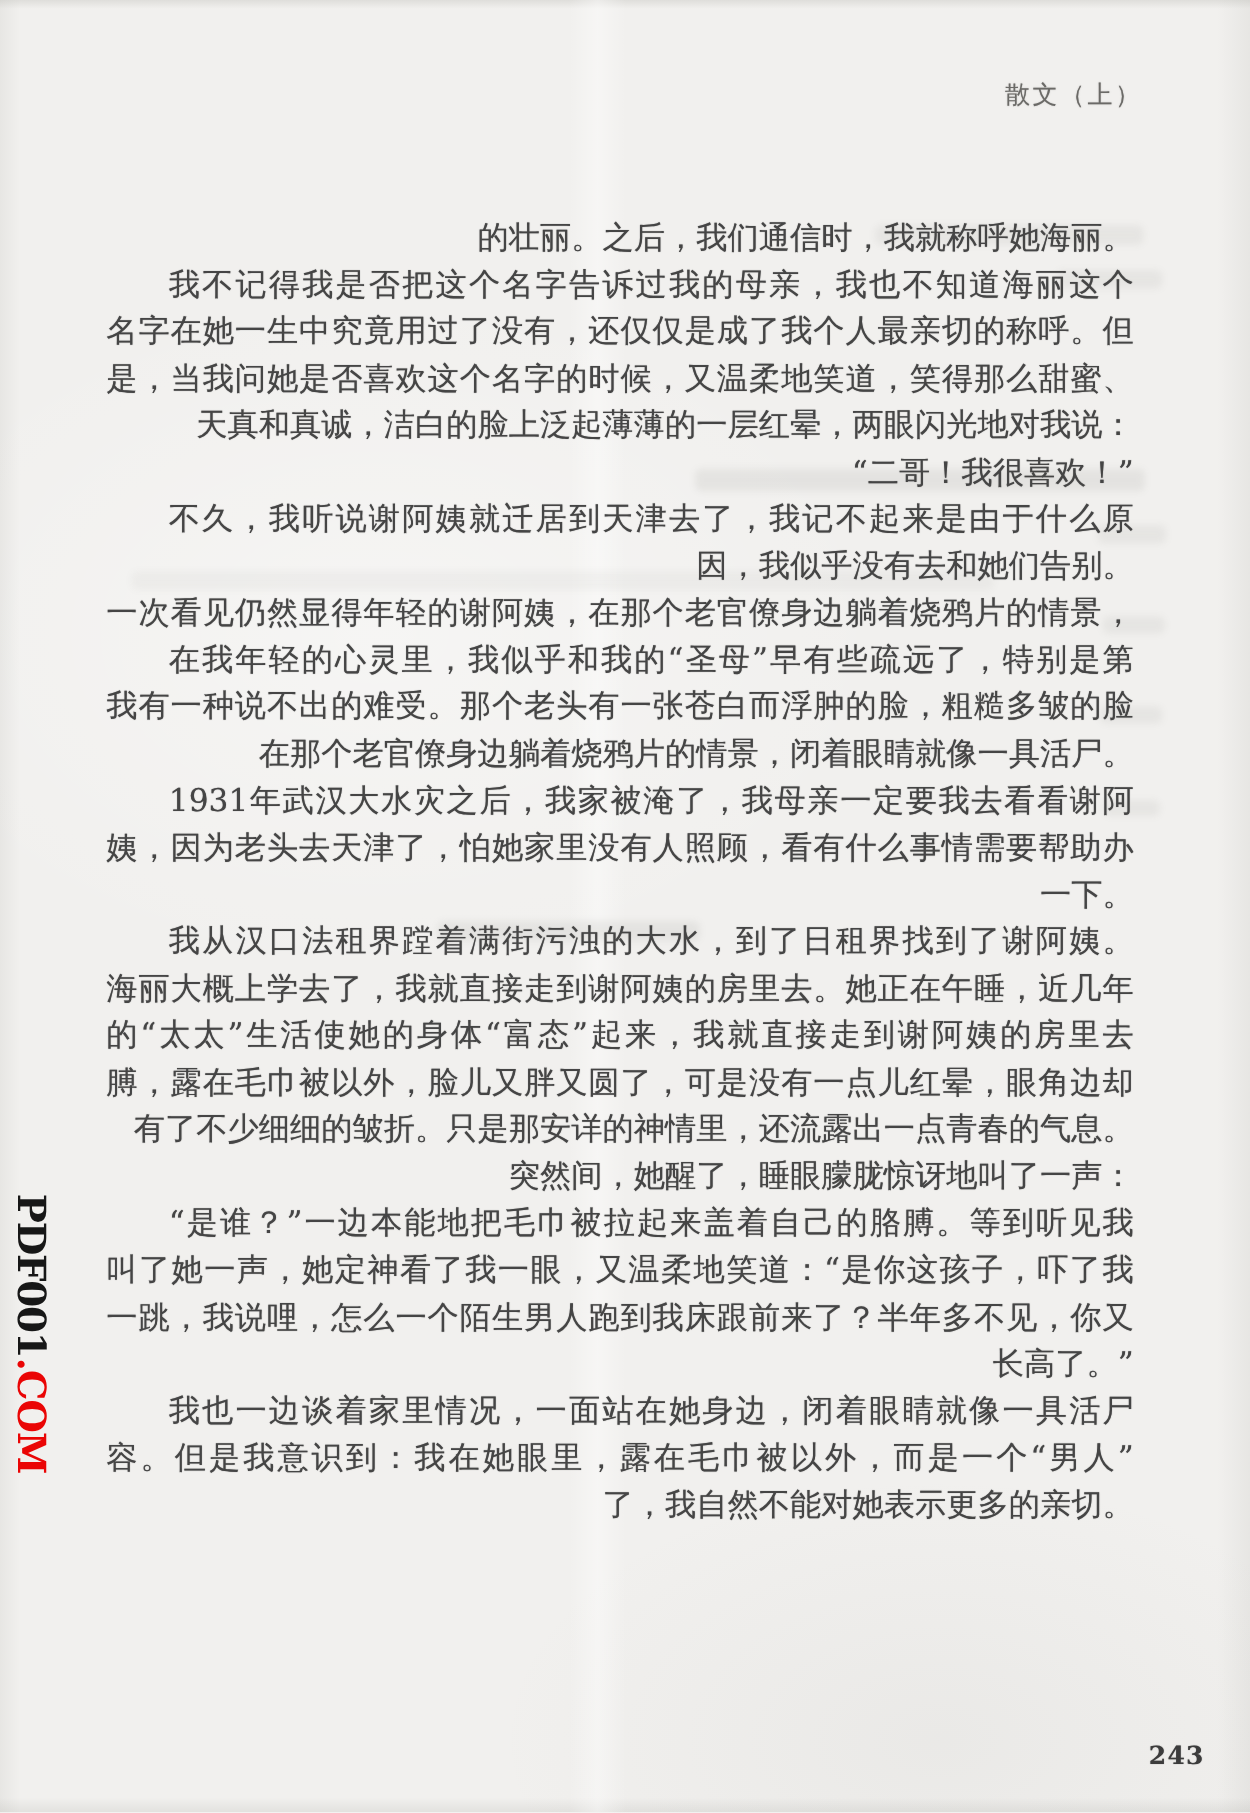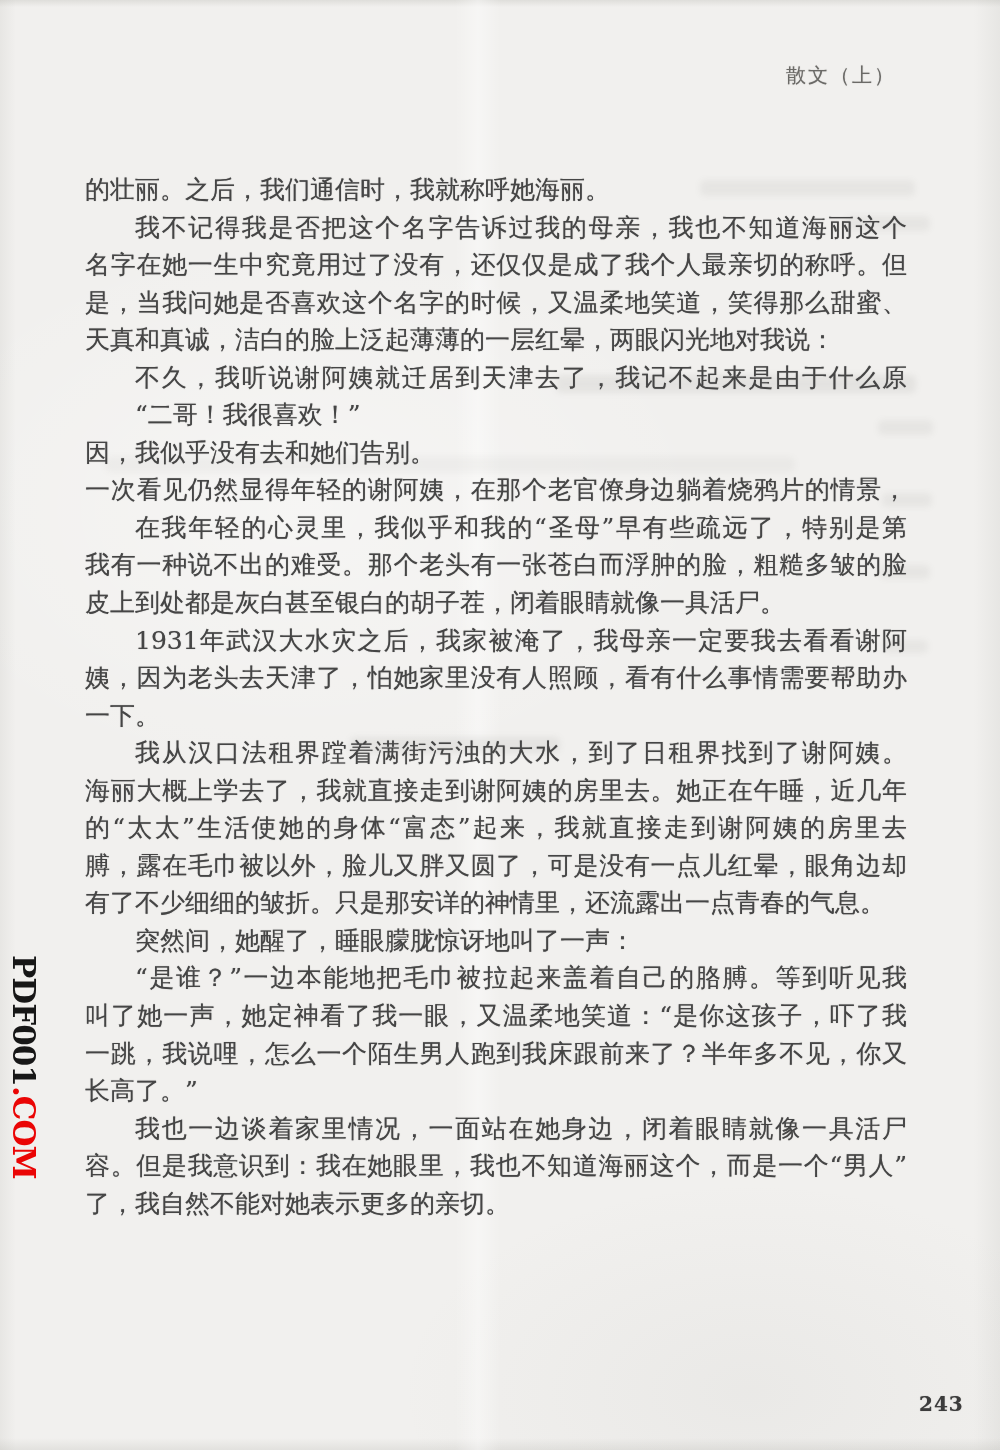--- a/index.html
+++ b/index.html
@@ -18,31 +18,31 @@
     font-family:"DejaVu Serif","Liberation Serif",serif;
   }
 
   .seam {
     position:absolute; left:455px; top:0; width:46px; height:1450px;
     background:linear-gradient(90deg, rgba(255,255,255,0) 0%, rgba(255,255,255,0.40) 50%, rgba(255,255,255,0) 100%);
     pointer-events:none;
   }
 
   .running-header {
-    position:absolute; top:62px; right:104px;
+    position:absolute; top:62px; right:86px;
     font-size:20px; letter-spacing:2px; color:#6b6a67;
     text-shadow:0 0 1px rgba(107,106,103,0.5);
   }
 
   .body-text {
     position:absolute; left:85px; top:171px; width:822px;
     font-size:25px; line-height:37.55px; color:#454545;
     text-shadow:0 0 0.8px rgba(70,70,70,0.65);
   }
-  .line { height:37.55px; overflow:hidden; }
+  .line { height:37.55px; overflow:hidden;text-align:right; }
   .line.ind { text-indent:50px; }
   .line.fill { text-align:justify; text-align-last:justify; }
 
   .watermark {
     position:absolute; left:8px; top:955px;
     writing-mode:vertical-rl; text-orientation:sideways;
     font-weight:bold; font-size:31px; line-height:1;
     letter-spacing:-1px; color:#171717; white-space:nowrap;
   }
   .wm-tld { color:#ea0505; }
@@ -77,42 +77,42 @@
   <div class="ghost" style="left:350px; top:737px; width:210px; height:16px; opacity:0.11;"></div>
 
   <div class="running-header">散文（上）</div>
 
   <div class="body-text">
       <div class="line">的壮丽。之后，我们通信时，我就称呼她海丽。</div>
       <div class="line ind fill">我不记得我是否把这个名字告诉过我的母亲，我也不知道海丽这个</div>
       <div class="line fill">名字在她一生中究竟用过了没有，还仅仅是成了我个人最亲切的称呼。但</div>
       <div class="line fill">是，当我问她是否喜欢这个名字的时候，又温柔地笑道，笑得那么甜蜜、</div>
       <div class="line">天真和真诚，洁白的脸上泛起薄薄的一层红晕，两眼闪光地对我说：</div>
+      <div class="line ind">“二哥！我很喜欢！”</div>
       <div class="line ind fill">不久，我听说谢阿姨就迁居到天津去了，我记不起来是由于什么原</div>
-      <div class="line ind">“二哥！我很喜欢！”</div>
       <div class="line">因，我似乎没有去和她们告别。</div>
       <div class="line fill">一次看见仍然显得年轻的谢阿姨，在那个老官僚身边躺着烧鸦片的情景，</div>
       <div class="line ind fill">在我年轻的心灵里，我似乎和我的“圣母”早有些疏远了，特别是第</div>
       <div class="line fill">我有一种说不出的难受。那个老头有一张苍白而浮肿的脸，粗糙多皱的脸</div>
-      <div class="line">皮上到处都是灰白甚至银白的胡子茬，闭着眼睛就像一具活尸。</div>
+      <div class="line">在那个老官僚身边躺着烧鸦片的情景，闭着眼睛就像一具活尸。</div>
       <div class="line ind fill">1931年武汉大水灾之后，我家被淹了，我母亲一定要我去看看谢阿</div>
       <div class="line fill">姨，因为老头去天津了，怕她家里没有人照顾，看有什么事情需要帮助办</div>
       <div class="line">一下。</div>
       <div class="line ind fill">我从汉口法租界蹚着满街污浊的大水，到了日租界找到了谢阿姨。</div>
       <div class="line fill">海丽大概上学去了，我就直接走到谢阿姨的房里去。她正在午睡，近几年</div>
       <div class="line fill">的“太太”生活使她的身体“富态”起来，我就直接走到谢阿姨的房里去</div>
       <div class="line fill">膊，露在毛巾被以外，脸儿又胖又圆了，可是没有一点儿红晕，眼角边却</div>
       <div class="line">有了不少细细的皱折。只是那安详的神情里，还流露出一点青春的气息。</div>
       <div class="line ind">突然间，她醒了，睡眼朦胧惊讶地叫了一声：</div>
       <div class="line ind fill">“是谁？”一边本能地把毛巾被拉起来盖着自己的胳膊。等到听见我</div>
       <div class="line fill">叫了她一声，她定神看了我一眼，又温柔地笑道：“是你这孩子，吓了我</div>
       <div class="line fill">一跳，我说哩，怎么一个陌生男人跑到我床跟前来了？半年多不见，你又</div>
       <div class="line">长高了。”</div>
       <div class="line ind fill">我也一边谈着家里情况，一面站在她身边，闭着眼睛就像一具活尸</div>
-      <div class="line fill">容。但是我意识到：我在她眼里，我也不知道海丽这个，而是一个“男人”</div>
+      <div class="line fill">容。但是我意识到：我在她眼里，露在毛巾被以外，而是一个“男人”</div>
       <div class="line">了，我自然不能对她表示更多的亲切。</div>
     </div>
 
   <div class="watermark">
     <span class="wm-name">PDF001</span><span class="wm-tld">.COM</span>
   </div>
 
   <div class="page-number">243</div>
 
 </div>

